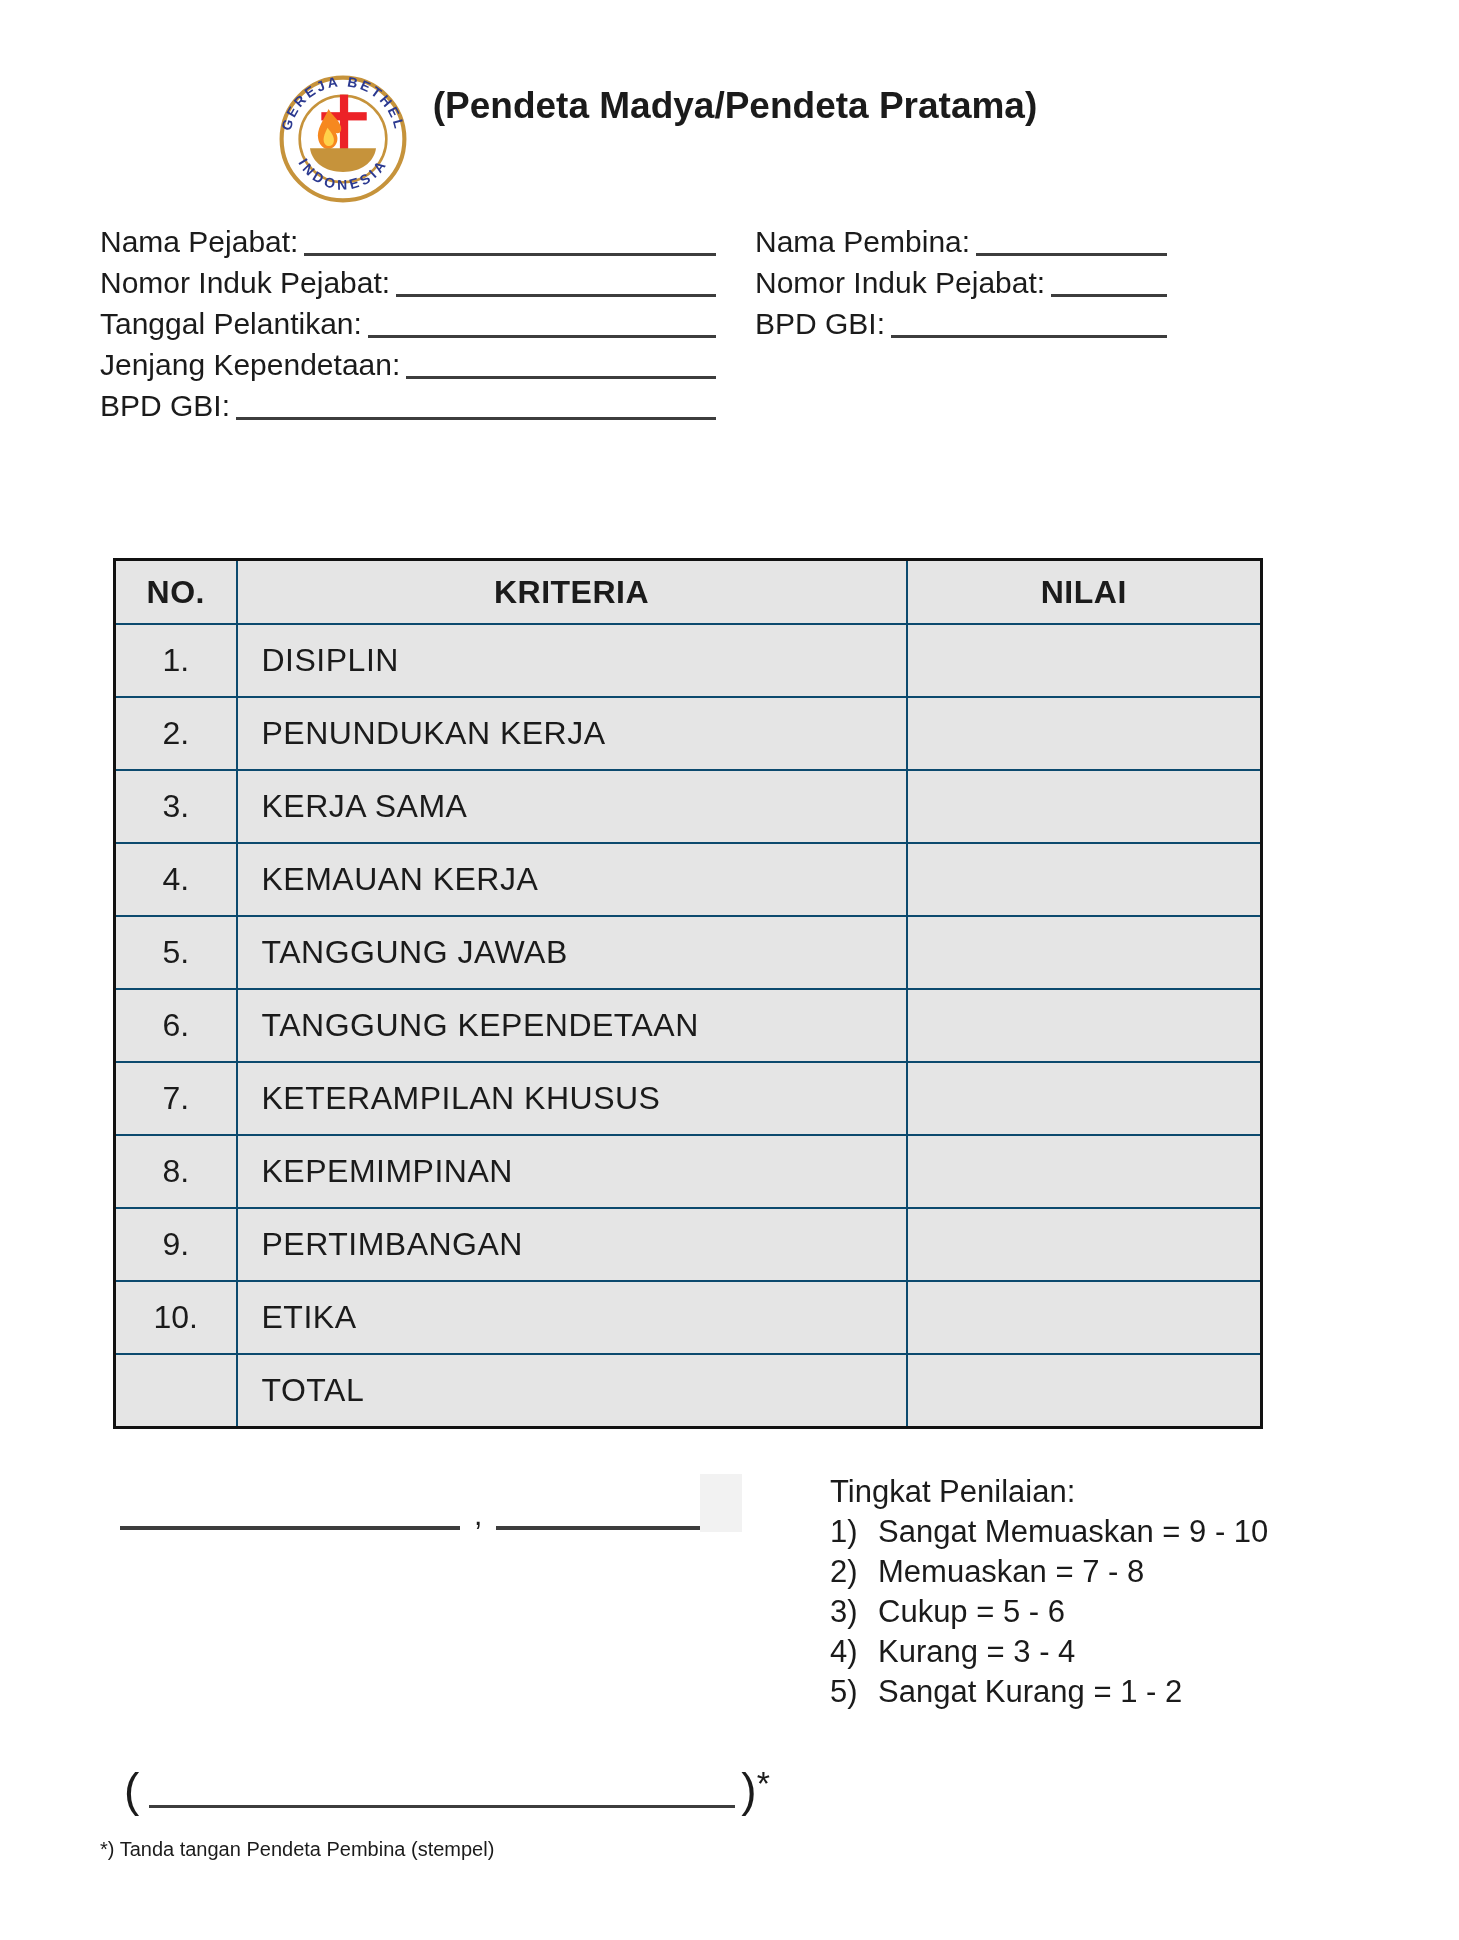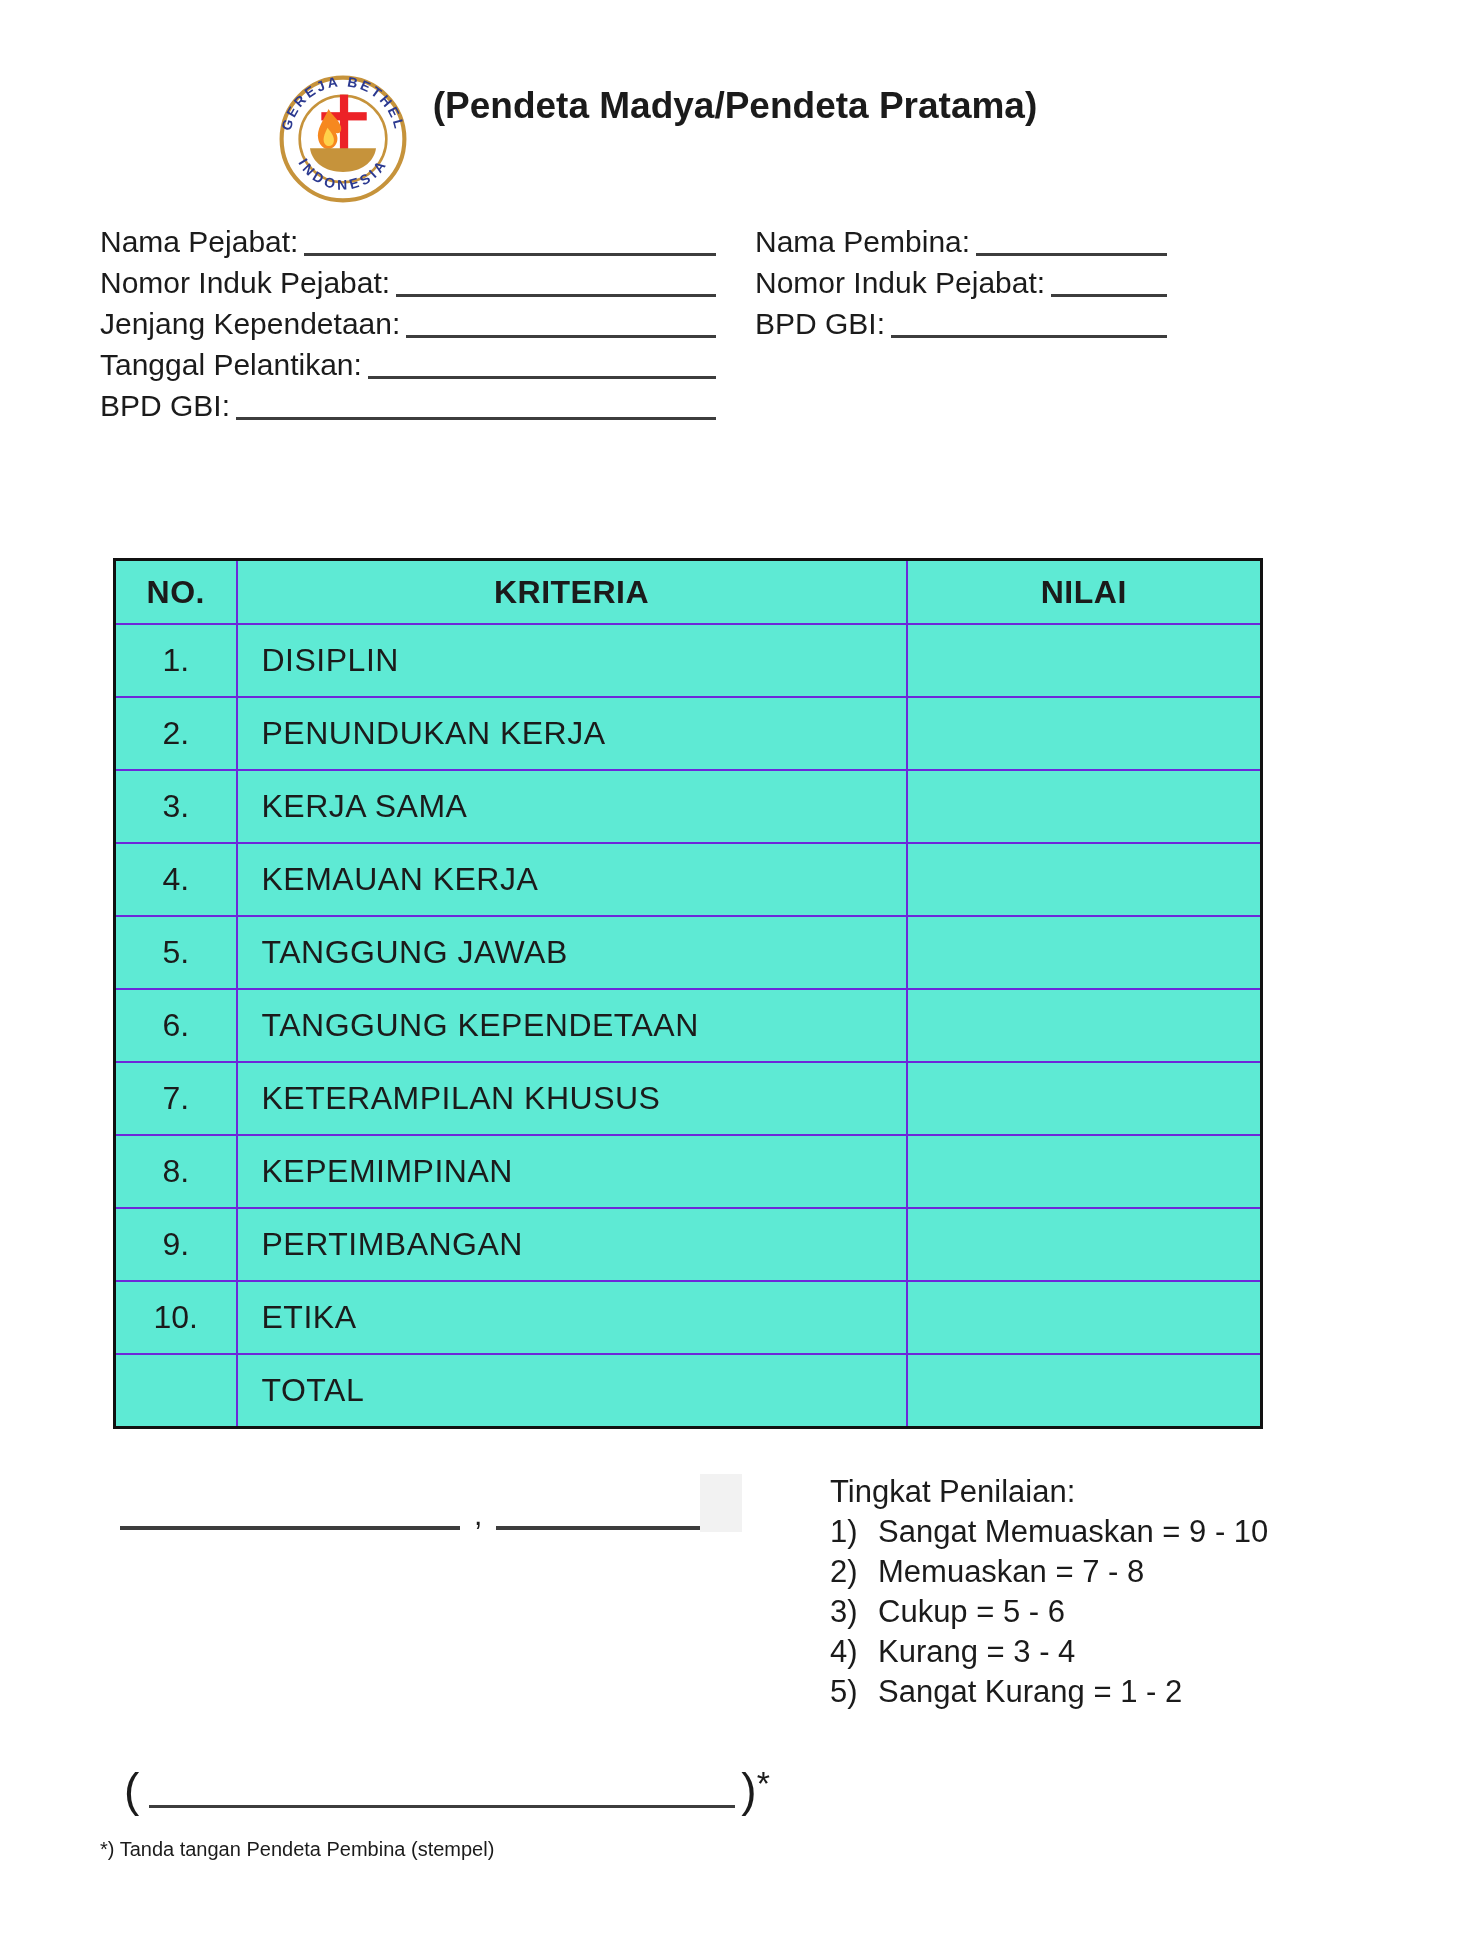--- a/index.html
+++ b/index.html
@@ -13,21 +13,21 @@
   .title1{font-size:38px;font-weight:bold;letter-spacing:.5px;line-height:44px;}
   .title2{font-size:37px;font-weight:bold;line-height:44px;}
   
   .fields-left{position:absolute;left:100px;top:220px;width:616px;}
   .fields-right{position:absolute;left:755px;top:220px;width:412px;}
   .frow{display:flex;align-items:flex-end;height:41px;}
   .frow .lbl{font-size:30px;line-height:38px;white-space:nowrap;}
   .frow .line{flex:1;border-bottom:3px solid #3d3d3d;margin:0 0 5px 6px;height:24px;}
   
   .crit-table{position:absolute;left:113px;top:558px;width:1147px;border-collapse:collapse;table-layout:fixed;}
-  .crit-table td,.crit-table th{border:2px solid #6d28d9;background:#5eead4;}
+  .crit-table td,.crit-table th{border:2px solid #0c4a6e;background:#e5e5e5;}
   .crit-table{border:3px solid #111;}
   .crit-table th{height:60px;font-size:32px;font-weight:bold;letter-spacing:.5px;}
   .crit-table td{height:69px;font-size:32px;}
   .crit-table td.no{text-align:center;}
   .crit-table td.kriteria{padding-left:24px;letter-spacing:.5px;}
   .crit-table td.nilai{}
   
   .sig{position:absolute;left:120px;top:1496px;width:620px;display:flex;align-items:flex-end;font-size:30px;}
   .sig .seg1{width:340px;border-bottom:4px solid #3d3d3d;height:30px;}
   .sig .comma{margin:0 14px;line-height:30px;}
@@ -83,25 +83,25 @@
   <div class="fields-left">
     <div class="frow">
       <span class="lbl">Nama Pejabat:</span>
       <span class="line"></span>
     </div>
     <div class="frow">
       <span class="lbl">Nomor Induk Pejabat:</span>
       <span class="line"></span>
     </div>
     <div class="frow">
+      <span class="lbl">Tanggal Pelantikan:</span>
+      <span class="line"></span>
+    </div>
+    <div class="frow">
       <span class="lbl">Jenjang Kependetaan:</span>
-      <span class="line"></span>
-    </div>
-    <div class="frow">
-      <span class="lbl">Tanggal Pelantikan:</span>
       <span class="line"></span>
     </div>
     <div class="frow">
       <span class="lbl">BPD GBI:</span>
       <span class="line"></span>
     </div>
   </div>
 
   <div class="fields-right">
     <div class="frow">

